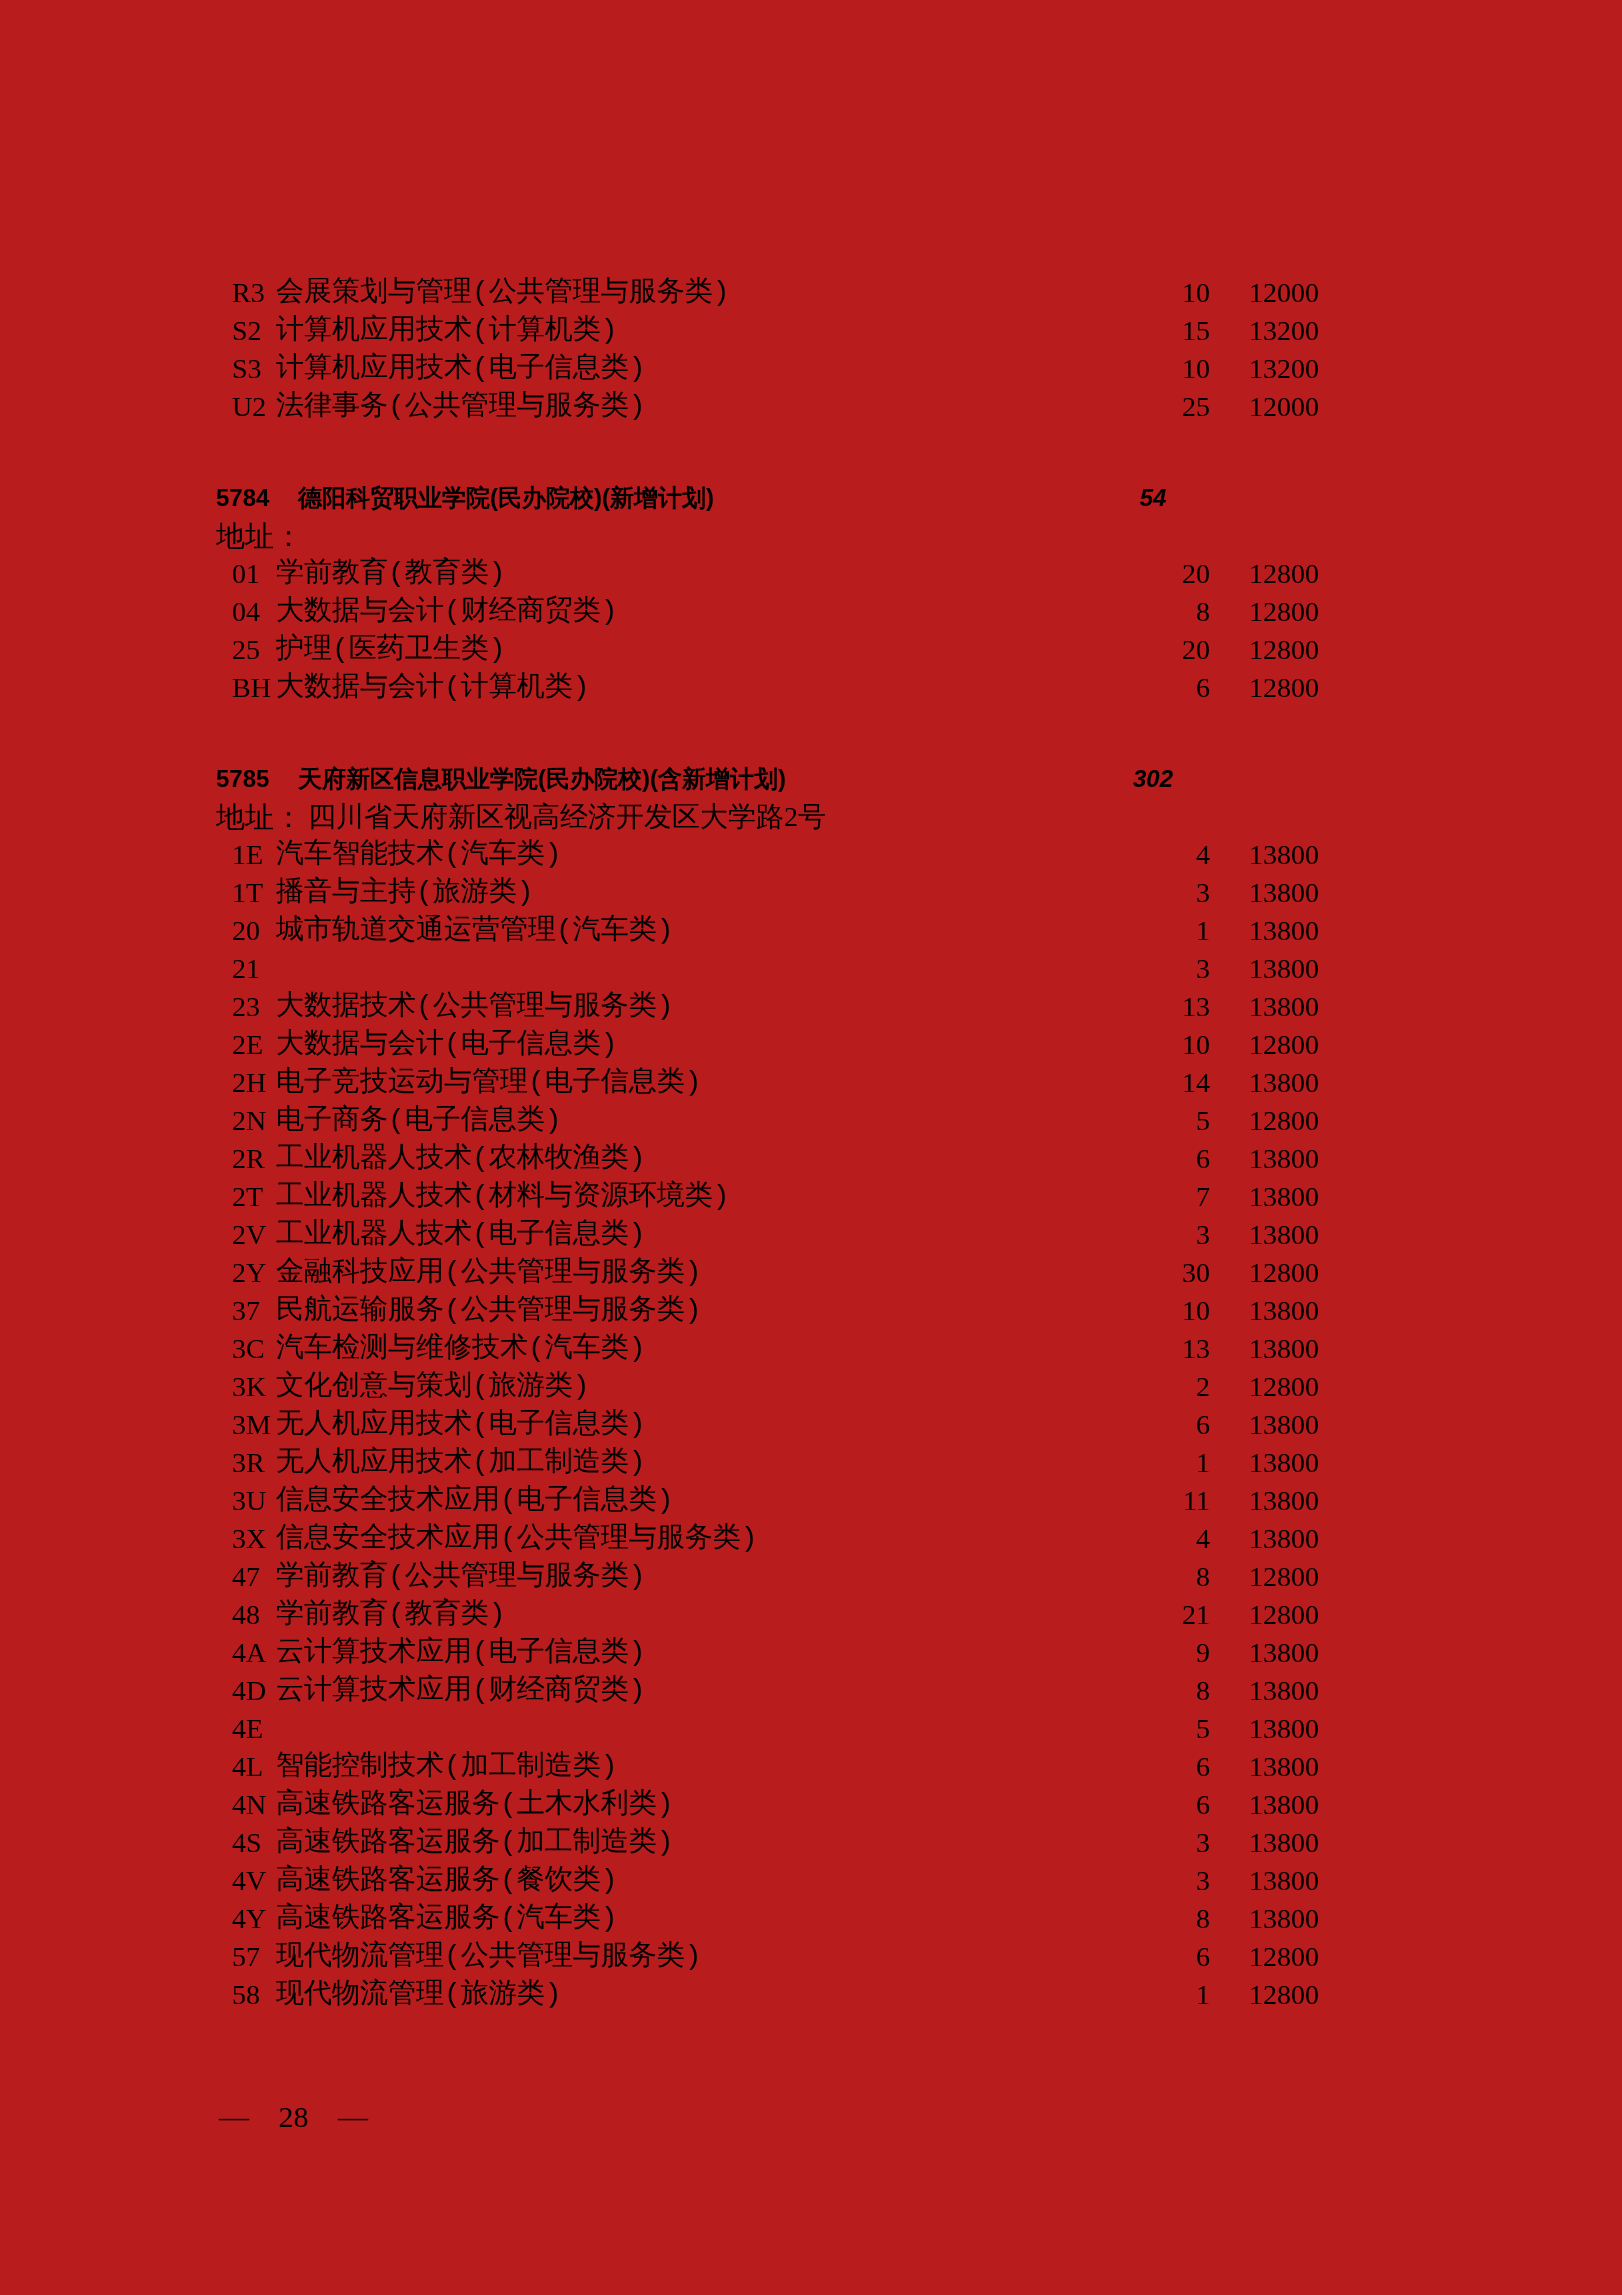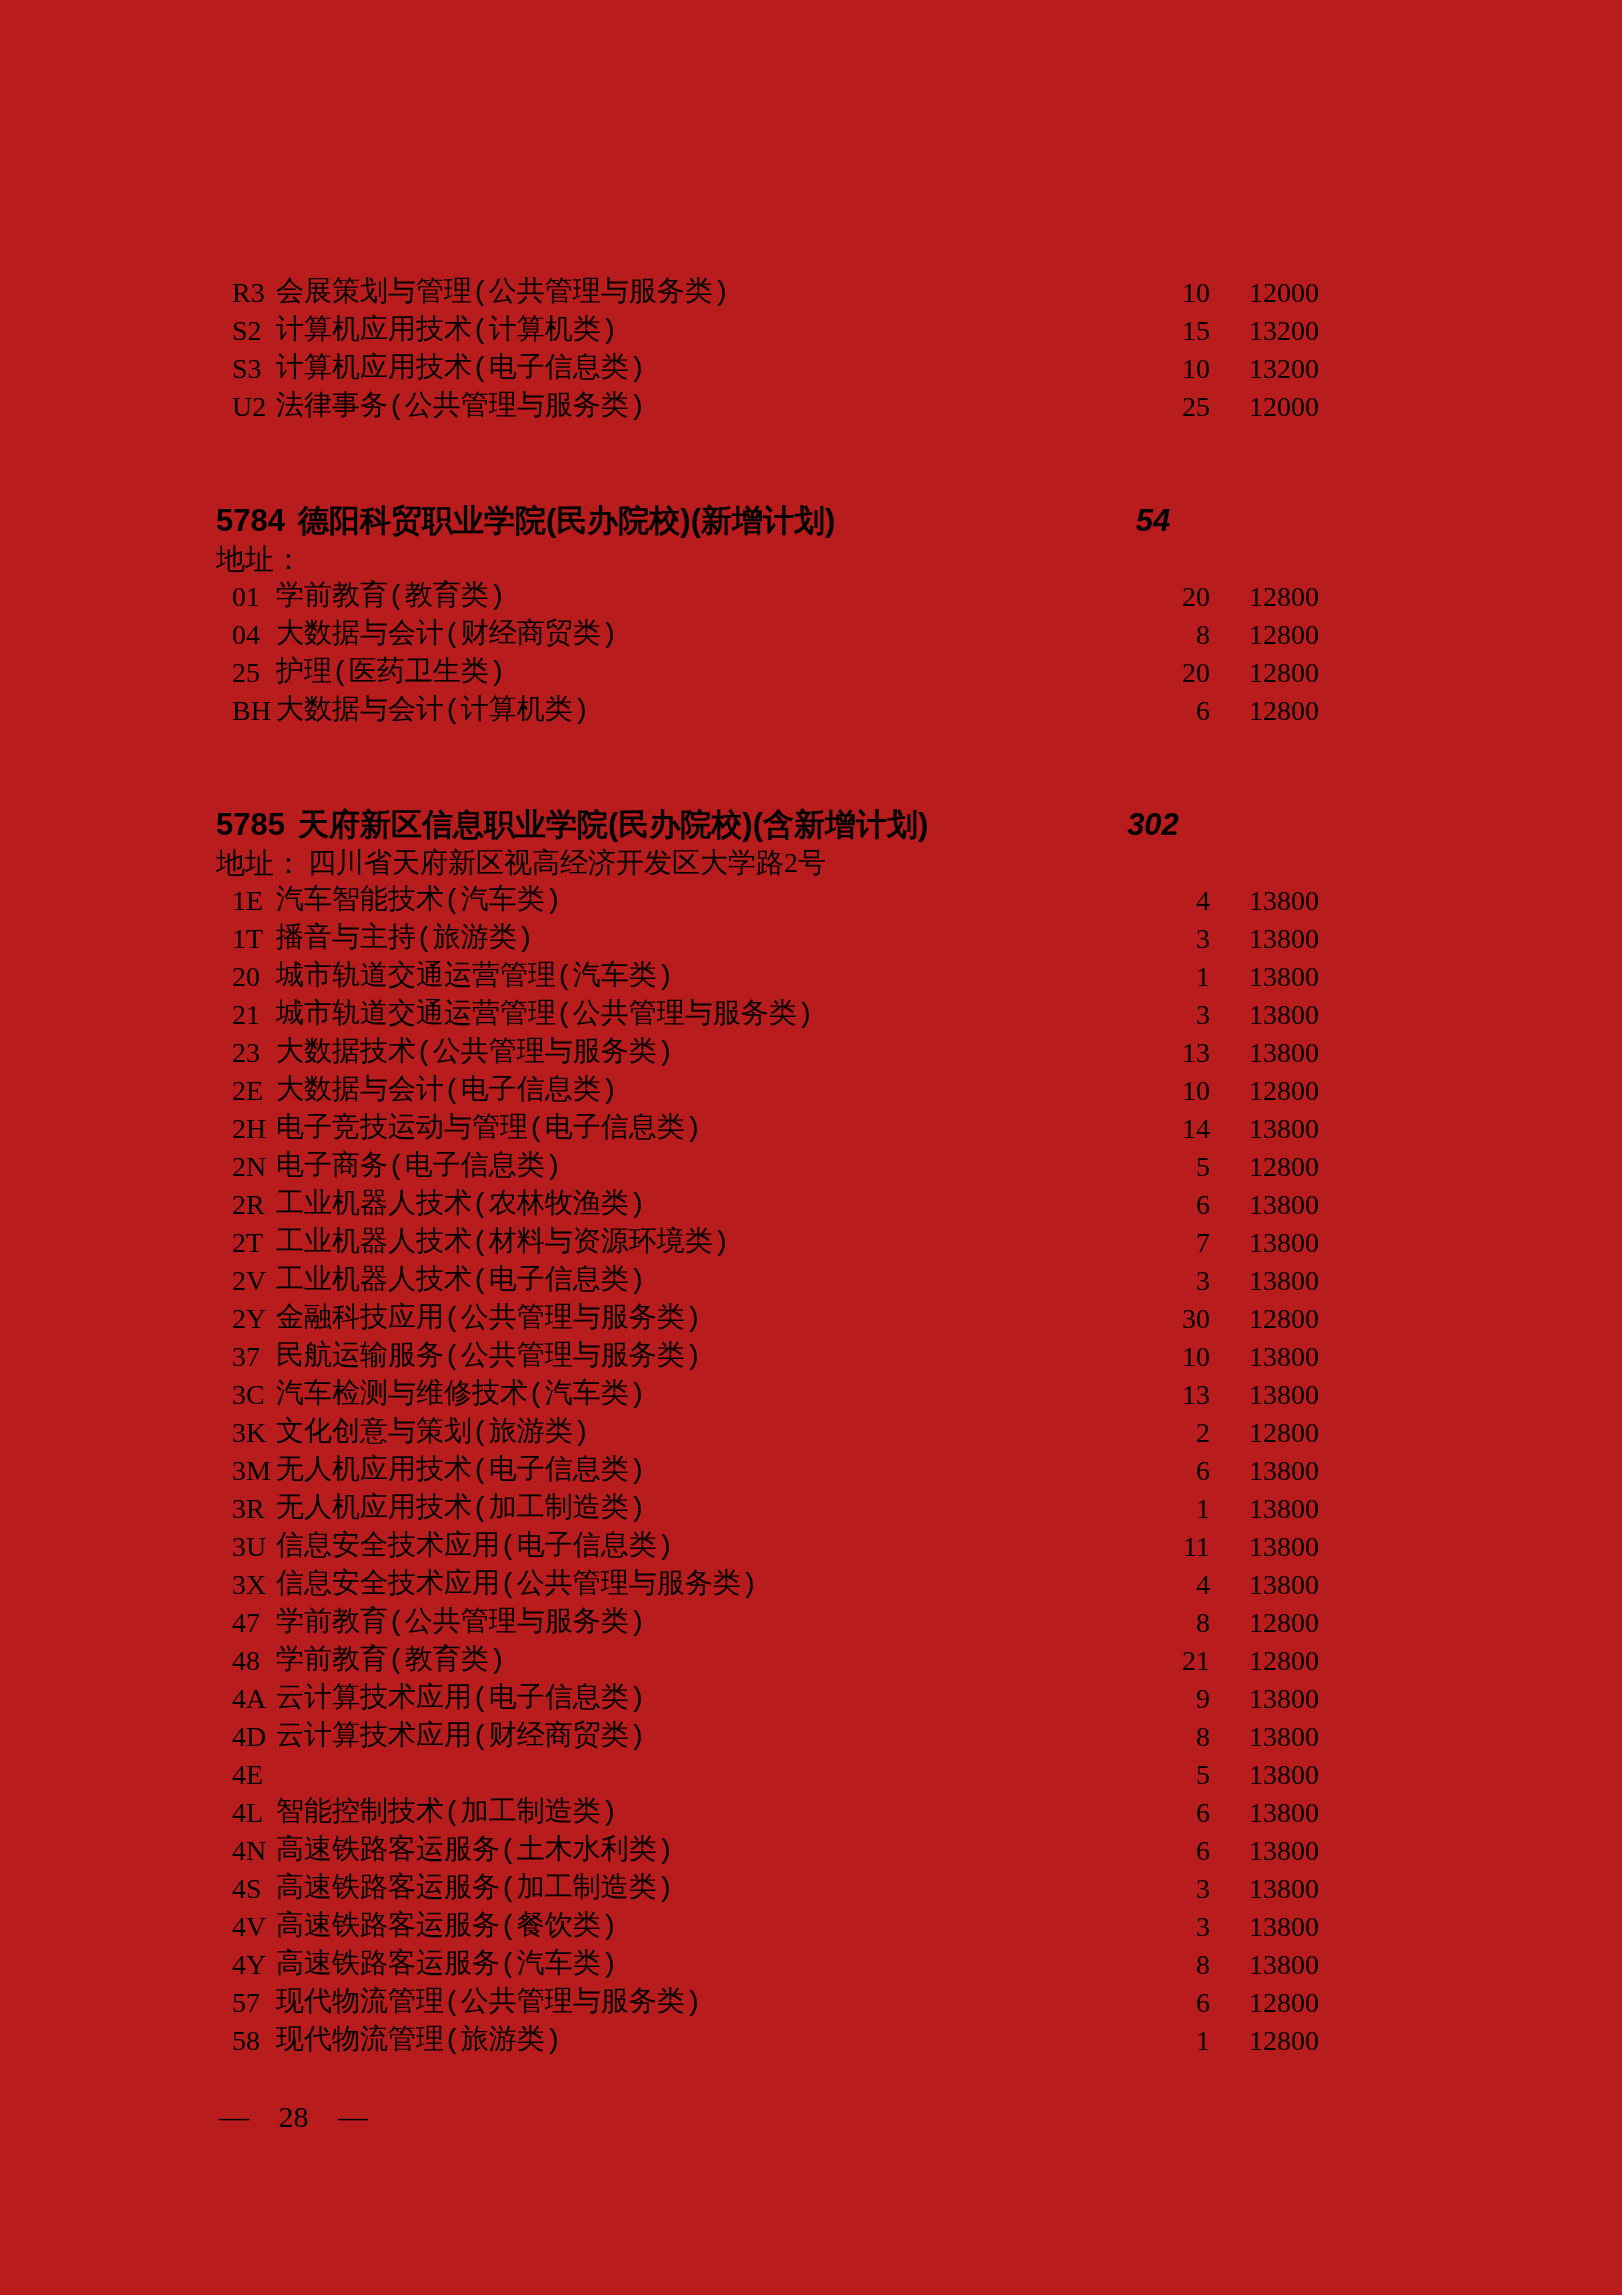--- a/index.html
+++ b/index.html
@@ -28,24 +28,24 @@
     font-size: 28px;
     white-space: nowrap;
   }
   
   .prog-code  { position: absolute; left: 232px; }
   .prog-name  { position: absolute; left: 276px; font-family: Liberation Mono, monospace; }
   .prog-quota { position: absolute; left: 1014px; width: 196px; text-align: right; }
   .prog-fee   { position: absolute; left: 1211px; width: 108px; text-align: right; }
   
   .inst-header {
-    margin-top: 76px;
+    margin-top: 53px;
     font-family: "Liberation Sans", "DejaVu Sans", sans-serif;
     font-weight: bold;
-    font-size: 31px;
+    font-size: 24px;
   }
   .inst-code  { position: absolute; left: 216px; }
   .inst-name  { position: absolute; left: 298px; }
   .inst-total { position: absolute; left: 1055px; width: 196px; text-align: center; font-style: italic; }
   
   .addr-label {
     position: absolute; left: 216px;
     font-family: "Liberation Sans", "DejaVu Sans", sans-serif;
     font-weight: normal;
     font-size: 29px;
@@ -153,21 +153,20 @@
             <span class="prog-fee">13800</span>
           </div>
           <div class="line">
             <span class="prog-code">20</span>
             <span class="prog-name">城市轨道交通运营管理(汽车类)</span>
             <span class="prog-quota">1</span>
             <span class="prog-fee">13800</span>
           </div>
           <div class="line">
             <span class="prog-code">21</span>
-            <span class="prog-name">城市轨道交通运营管理(公共管理与服务类)</span>
             <span class="prog-quota">3</span>
             <span class="prog-fee">13800</span>
           </div>
           <div class="line">
             <span class="prog-code">23</span>
             <span class="prog-name">大数据技术(公共管理与服务类)</span>
             <span class="prog-quota">13</span>
             <span class="prog-fee">13800</span>
           </div>
           <div class="line">

